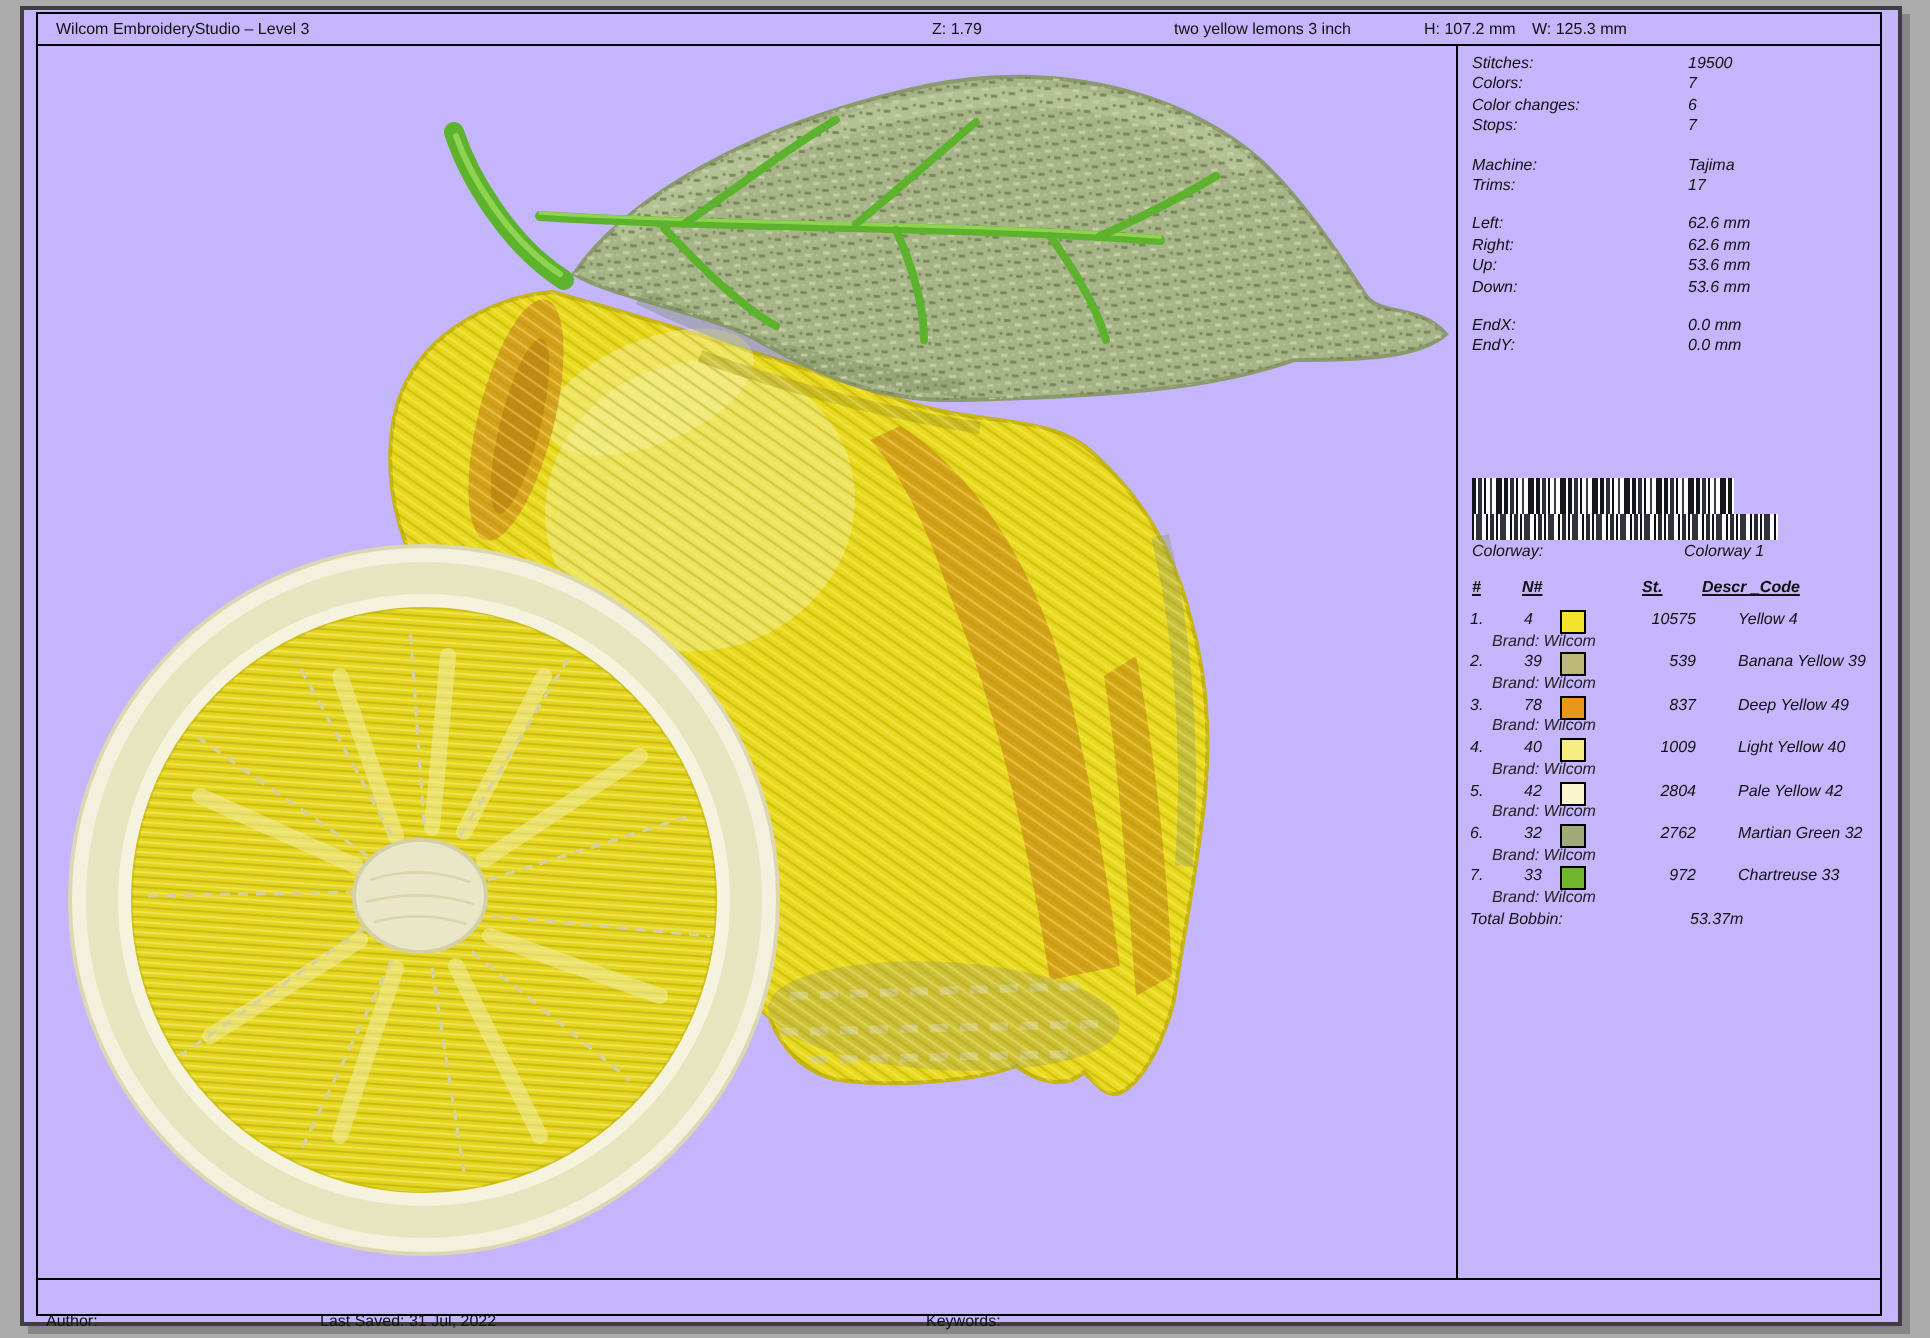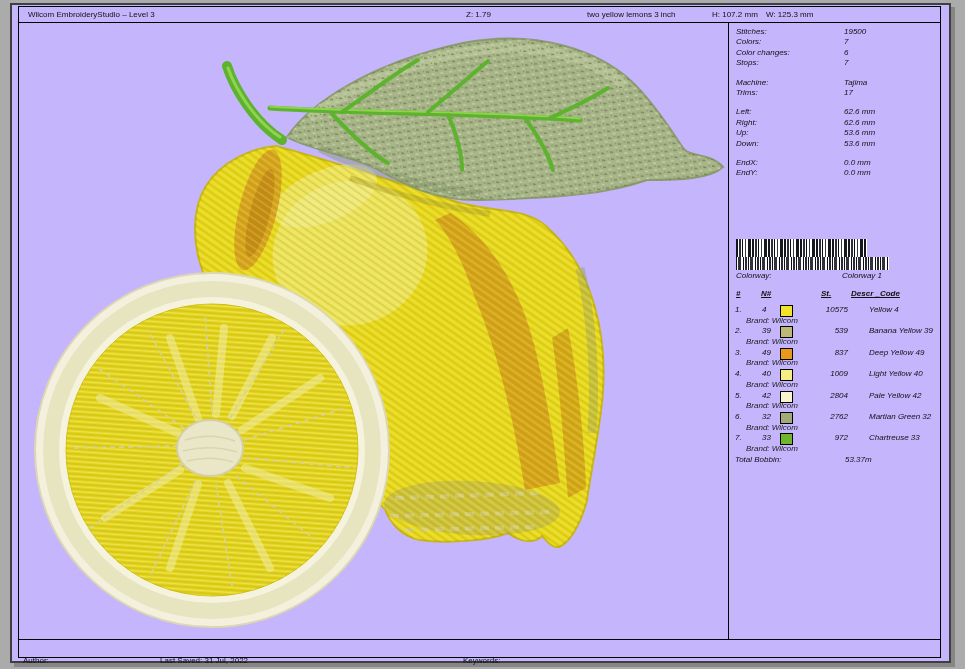--- a/index.html
+++ b/index.html
@@ -232,21 +232,21 @@
               <div class="trow">
                 <span class="c-index">2.</span>
                 <span class="c-n">39</span>
                 <span class="c-swatch" style="background: rgb(189, 184, 119);"></span>
                 <span class="c-st">539</span>
                 <span class="c-descr">Banana Yellow 39</span>
                 <span class="c-brand">Brand: Wilcom</span>
               </div>
               <div class="trow">
                 <span class="c-index">3.</span>
-                <span class="c-n">49</span>
+                <span class="c-n">78</span>
                 <span class="c-swatch" style="background: rgb(232, 153, 27);"></span>
                 <span class="c-st">837</span>
                 <span class="c-descr">Deep Yellow 49</span>
                 <span class="c-brand">Brand: Wilcom</span>
               </div>
               <div class="trow">
                 <span class="c-index">4.</span>
                 <span class="c-n">40</span>
                 <span class="c-swatch" style="background: rgb(246, 238, 130);"></span>
                 <span class="c-st">1009</span>

